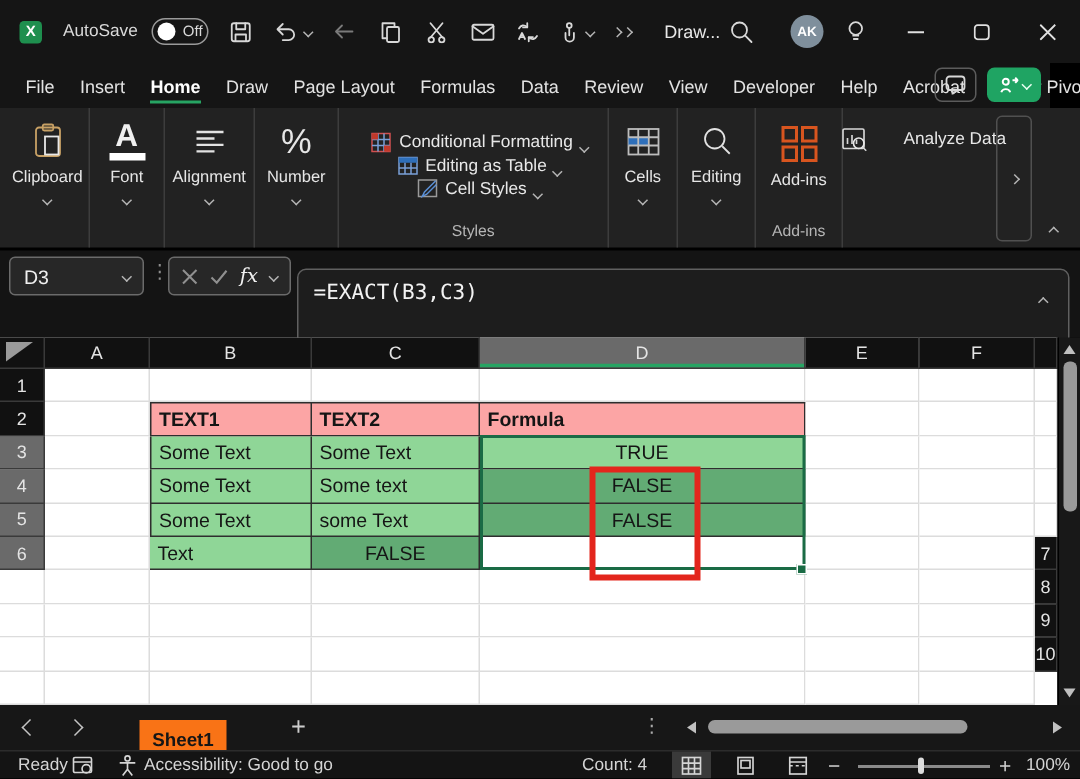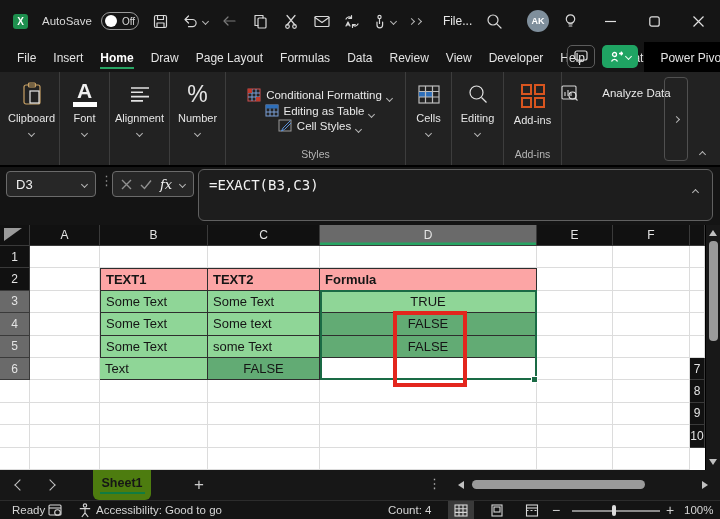--- a/index.html
+++ b/index.html
@@ -20,21 +20,21 @@
   .chev { display:inline-block; width:5px; height:5px; border-right:1.4px solid #b5b5b5; border-bottom:1.4px solid #b5b5b5; transform:rotate(45deg); }
   .chev-up { transform:rotate(-135deg); }
   .chev-right { transform:rotate(-45deg); }
   .doc-title { color:#e8e8e8; font-size:12px; margin-left:22px; }
   #tb-right { position:absolute; right:0; top:0; height:42px; display:flex; align-items:center; }
   .avatar { width:22px; height:22px; border-radius:50%; background:#7f8f9c; color:#fff; font-size:9px; font-weight:bold; display:flex; align-items:center; justify-content:center; }
   .winbtn { width:44px; height:42px; display:flex; align-items:center; justify-content:center; }
   .winbtn svg { stroke:#e0e0e0; fill:none; stroke-width:1.2; }
 
   
-  #menubar { position:absolute; left:0; top:42px; width:644px; height:30px; background:#151515; display:flex; align-items:center; }
+  #menubar { position:absolute; left:0; top:42px; width:700px; height:30px; background:#151515; display:flex; align-items:center; }
   .mtab { color:#e3e3e3; font-size:12px; margin-left:17px; padding:6px 0 5px 0; cursor:pointer; white-space:nowrap; }
   .mtab.active { color:#fff; font-weight:bold; border-bottom:2.5px solid #27A463; padding-bottom:2.5px; }
   #menu-right { position:absolute; right:6px; top:3px; display:flex; gap:7px; align-items:center; }
   .comment-btn { width:28px; height:23px; border:1px solid #5c5c5c; border-radius:5px; display:flex; align-items:center; justify-content:center; }
   .comment-btn svg { stroke:#d8d8d8; fill:none; stroke-width:1.2; }
   .share-btn { width:36px; height:23px; background:#1FA463; border-radius:5px; display:flex; align-items:center; justify-content:center; gap:3px; }
   .share-btn svg { stroke:#fff; fill:none; stroke-width:1.3; }
   .share-btn .chev { border-color:#eafff3; }
 
   
@@ -58,21 +58,21 @@
   #ribbon-collapse { position:absolute; right:10px; top:148px; width:16px; height:12px; display:flex; align-items:center; justify-content:center; }
 
   
   #formulabar { position:absolute; left:0; top:167px; width:720px; height:58px; background:#141414; }
   #namebox { position:absolute; left:6px; top:4px; width:90px; height:26px; background:#272727; border:1px solid #6b6b6b; border-radius:4px; display:flex; align-items:center; color:#f0f0f0; font-size:13px; padding-left:9px; }
   #namebox .chev { position:absolute; right:8px; }
   #fb-dots { position:absolute; left:100px; top:6px; color:#8d8d8d; font-size:13px; letter-spacing:0; }
   #fxbox { position:absolute; left:112px; top:4px; width:82px; height:26px; background:#272727; border:1px solid #6b6b6b; border-radius:4px; display:flex; align-items:center; justify-content:space-evenly; }
   #fxbox svg { fill:none; stroke-width:1.4; }
   .fxtxt { color:#f2f2f2; font-size:13px; font-style:italic; font-family:"DejaVu Serif", serif; }
-  #formulainput { position:absolute; left:198px; top:2px; width:515px; height:52px; background:#1d1d1d; border:1px solid #606060; border-radius:6px; color:#f2f2f2; font-family:"DejaVu Sans Mono", monospace; font-size:14px; padding:7px 24px 0 10px; }
+  #formulainput { position:absolute; left:198px; top:12px; width:515px; height:52px; background:#1d1d1d; border:1px solid #606060; border-radius:6px; color:#f2f2f2; font-family:"DejaVu Sans Mono", monospace; font-size:14px; padding:7px 24px 0 10px; }
   #fb-collapse { position:absolute; right:14px; top:12px; }
 
   
   #sheet { position:absolute; left:0; top:225px; width:705px; height:245px; background:#fff; }
   #grid { display:grid; grid-template-columns:30px 70px 108px 112px 217px 76px 77px 15px; grid-template-rows:21px repeat(10, 22.4px); width:705px; height:245px; }
   .ch, .rh, .corner { background:#111111; color:#e4e4e4; font-size:12px; display:flex; align-items:center; justify-content:center; border-right:1px solid #3a3a3a; border-bottom:1px solid #3a3a3a; }
   .ch.sel { background:#6a6a6a; box-shadow:inset 0 -2.5px 0 #27A463; }
   .rh.sel { background:#6a6a6a; }
   .corner { position:relative; }
   .corner .tri { position:absolute; left:4px; top:3px; width:0; height:0; border-top:13px solid #9a9a9a; border-right:18px solid transparent; }
@@ -90,21 +90,21 @@
   #red-box { position:absolute; left:393px; top:86px; width:74px; height:76px; border:4px solid #E3261D; pointer-events:none; }
   
   #vscroll { position:absolute; left:705px; top:225px; width:15px; height:245px; background:#181818; border-left:1px solid #000; }
   .tri-up   { width:0; height:0; border-left:4px solid transparent; border-right:4px solid transparent; border-bottom:6px solid #c0c0c0; margin:5px auto 0; }
   .tri-down { width:0; height:0; border-left:4px solid transparent; border-right:4px solid transparent; border-top:6px solid #c0c0c0; margin:0 auto; position:absolute; bottom:5px; left:3px; }
   #vthumb { position:absolute; left:3px; top:16px; width:9px; height:100px; background:#9a9a9a; border-radius:4px; }
 
   
   #tabbar { position:absolute; left:0; top:470px; width:720px; height:30px; background:#171717; }
   .nav-ch { position:absolute; top:11px; width:8px; height:8px; border-right:1.6px solid #c4c4c4; border-bottom:1.6px solid #c4c4c4; }
-  #sheettab { position:absolute; left:93px; top:0; width:58px; height:30px; background:#4d7c0f; border-radius:0 0 6px 6px; display:flex; align-items:center; justify-content:center; }
+  #sheettab { position:absolute; left:93px; top:10px; width:58px; height:30px; background:#f97316; border-radius:0 0 6px 6px; display:flex; align-items:center; justify-content:center; }
   #sheettab span { color:#161616; font-size:12.5px; font-weight:bold; border-bottom:2.5px solid #107C41; padding:0 2px 2px 2px; }
   #addsheet { position:absolute; left:188px; top:4px; width:22px; height:22px; color:#cccccc; font-size:17px; display:flex; align-items:center; justify-content:center; }
   #tab-dots { position:absolute; left:428px; top:6px; color:#aaaaaa; font-size:13px; }
   .htri-l { position:absolute; left:458px; top:11px; width:0; height:0; border-top:4.5px solid transparent; border-bottom:4.5px solid transparent; border-right:6px solid #c0c0c0; }
   .htri-r { position:absolute; left:702px; top:11px; width:0; height:0; border-top:4.5px solid transparent; border-bottom:4.5px solid transparent; border-left:6px solid #c0c0c0; }
   #hthumb { position:absolute; left:472px; top:10px; width:173px; height:9px; background:#9a9a9a; border-radius:5px; }
 
   
   #statusbar { position:absolute; left:0; top:500px; width:720px; height:19px; background:#141414; border-top:1px solid #2c2c2c; color:#d5d5d5; font-size:11.5px; }
   #statusbar .abs { display:flex; align-items:center; height:18px; }
@@ -182,21 +182,21 @@
         <path d="M4 8 v3 a2.8 2.8 0 0 0 5.6 0 V8"></path>
       </svg>
     </span>
   <span class="qicon" style="margin-left:5px">
       <span class="chev"></span>
     </span>
   <span class="qicon" style="margin-left:13px">
       <span class="chev chev-right"></span>
       <span class="chev chev-right" style="margin-left:2px"></span>
     </span>
-  <span class="doc-title">File...</span>
+  <span class="doc-title">Draw...</span>
 
   <div id="tb-right">
     <span class="qicon" style="margin:0 12px 0 0">
         <svg width="17" height="17">
           <circle cx="7" cy="7" r="5"></circle>
           <path d="M10.8 10.8 L15 15"></path>
         </svg>
       </span>
     <span class="avatar" style="margin:16px 12px">AK</span>
     <span class="qicon" style="margin:0 10px 0 2px">

